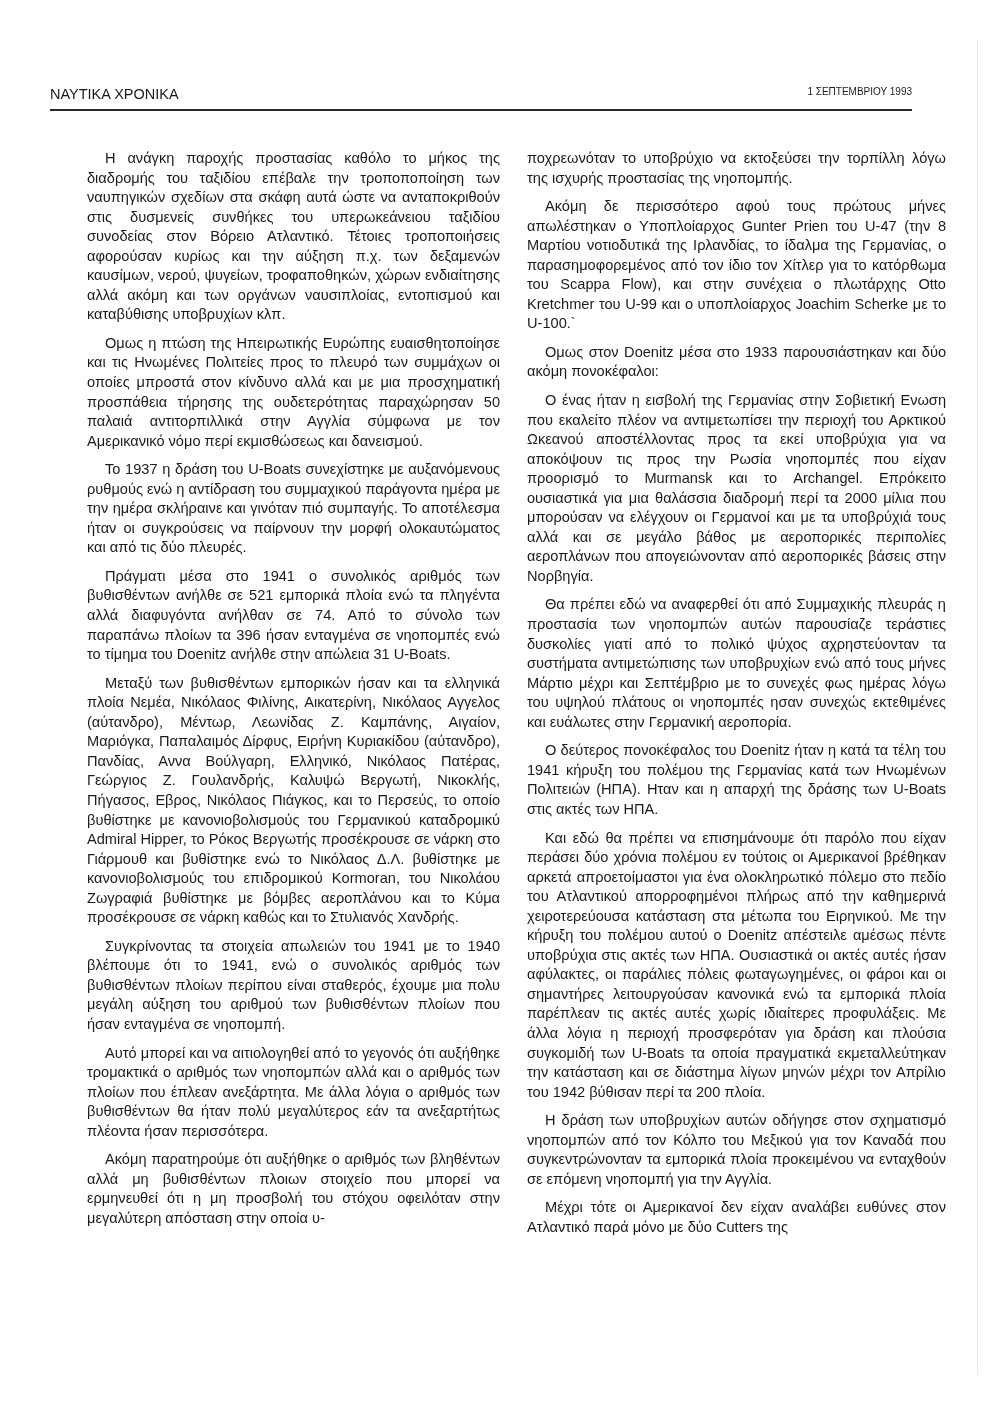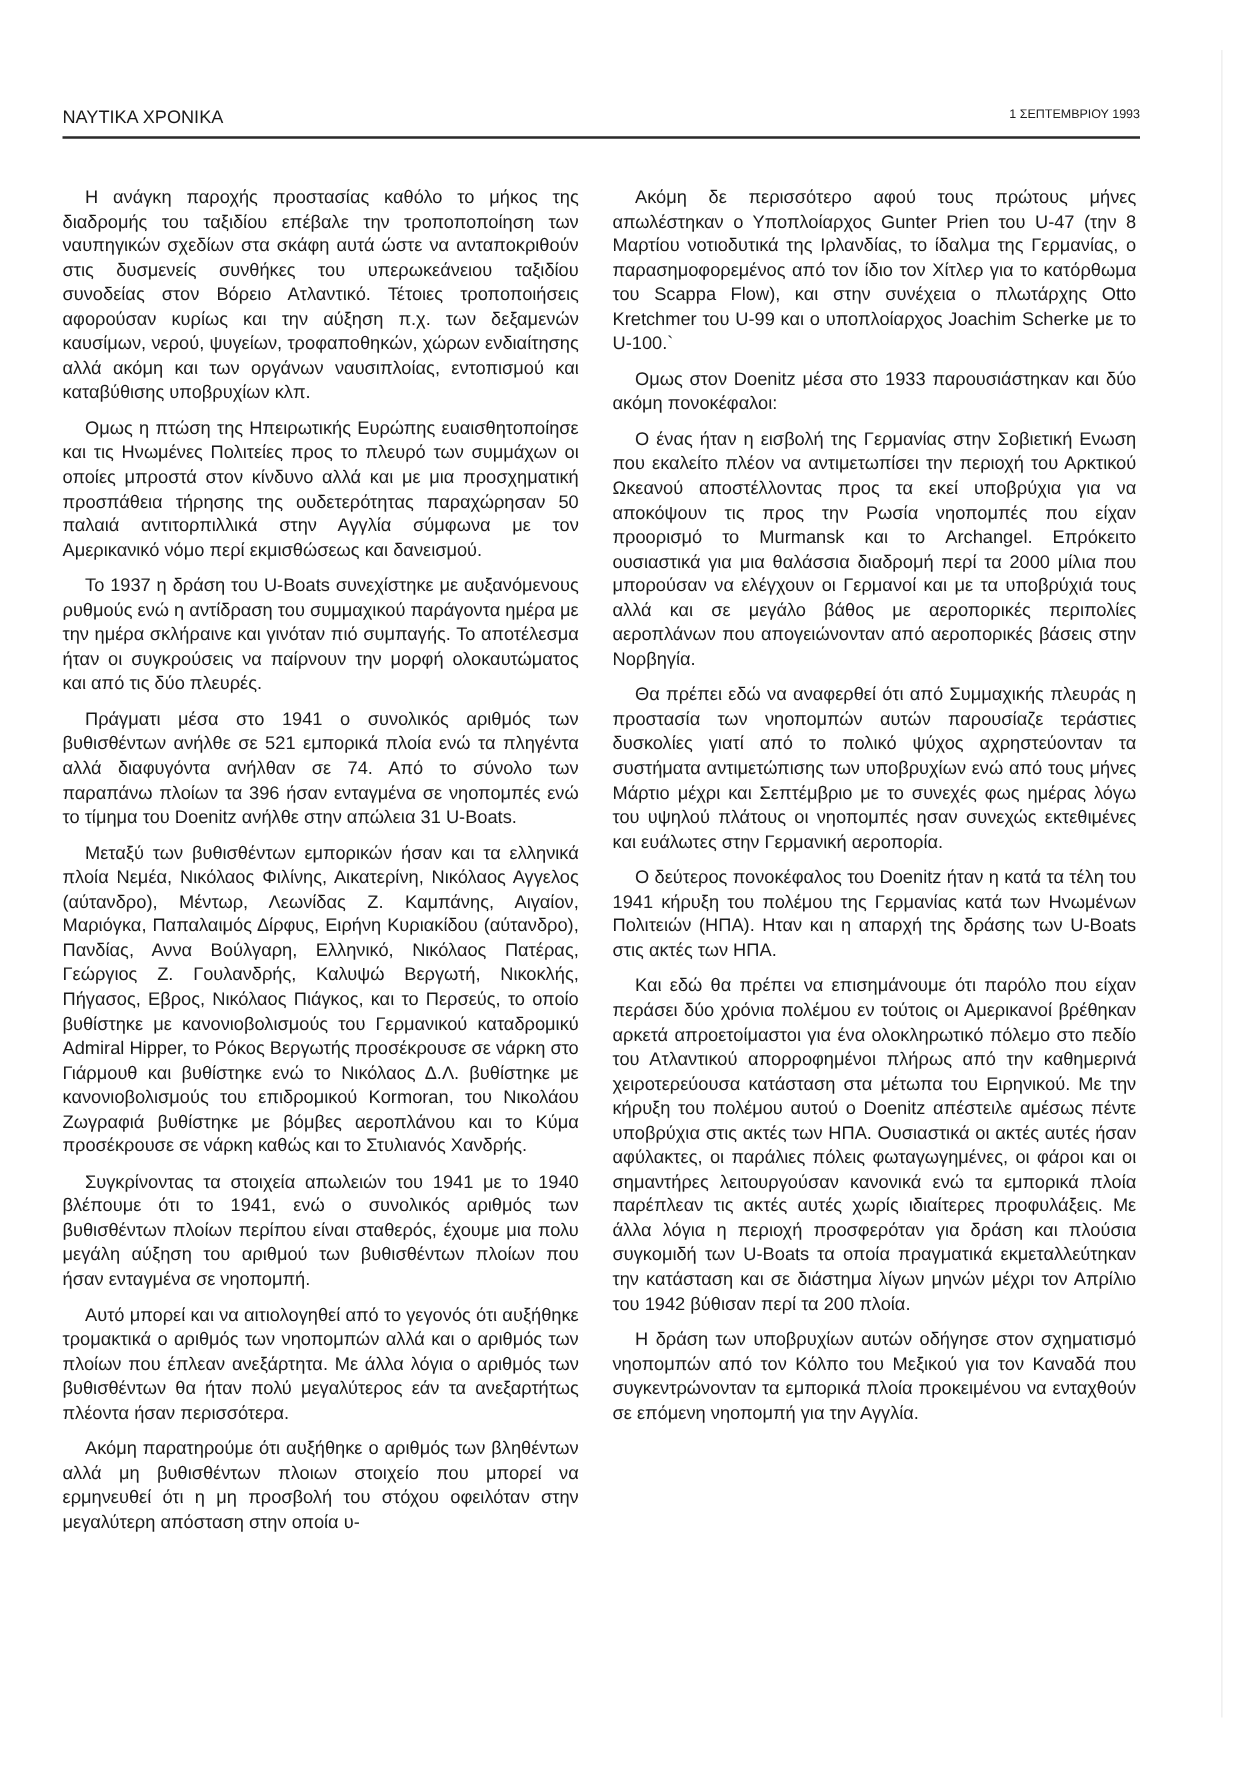--- a/index.html
+++ b/index.html
@@ -5,21 +5,21 @@
   html, body { margin: 0; padding: 0; }
   body {
     width: 1000px; height: 1414px; background: #ffffff; position: relative; overflow: hidden;
     font-family: "Liberation Sans", sans-serif; color: #1b1b1b;
   }
   .page-edge { position: absolute; right: 22px; top: 40px; bottom: 40px; width: 1px; background: #ececec; }
   .header { position: absolute; left: 50px; right: 88px; top: 86px; height: 20px; text-align: right; }
   .header .title { position: absolute; left: 0; top: 0; font-size: 14.5px; letter-spacing: 0; }
   .header .date { position: absolute; right: 0; top: 0; font-size: 10px; }
   .rule { position: absolute; left: 50px; right: 88px; top: 109px; height: 2px; background: #2a2a2a; }
-  .col { position: absolute; top: 149px; font-size: 14.6px; line-height: 19.55px; }
+  .col { position: absolute; top: 149px; font-size: 14.6px; line-height: 19.55px; margin-left: 37px; }
   .col-left { left: 50px; width: 413px; }
   .col-right { left: 490px; width: 419px; }
   .col p { margin: 0 0 9px 0; text-align: justify; text-indent: 18px; hyphens: none; }
   .col p.cont { text-indent: 0; }
 </style>
 </head>
 <body>
 
 <div class="page-edge"></div>
 
@@ -34,20 +34,22 @@
   <p>Ομως η πτώση της Ηπειρωτικής Ευρώπης ευαισθητοποίησε και τις Ηνωμένες Πολιτείες προς το πλευρό των συμμάχων οι οποίες μπροστά στον κίνδυνο αλλά και με μια προσχηματική προσπάθεια τήρησης της ουδετερότητας παραχώρησαν 50 παλαιά αντιτορπιλλικά στην Αγγλία σύμφωνα με τον Αμερικανικό νόμο περί εκμισθώσεως και δανεισμού.</p>
   <p>Το 1937 η δράση του U-Boats συνεχίστηκε με αυξανόμενους ρυθμούς ενώ η αντίδραση του συμμαχικού παράγοντα ημέρα με την ημέρα σκλήραινε και γινόταν πιό συμπαγής. Το αποτέλεσμα ήταν οι συγκρούσεις να παίρνουν την μορφή ολοκαυτώματος και από τις δύο πλευρές.</p>
   <p>Πράγματι μέσα στο 1941 ο συνολικός αριθμός των βυθισθέντων ανήλθε σε 521 εμπορικά πλοία ενώ τα πληγέντα αλλά διαφυγόντα ανήλθαν σε 74. Από το σύνολο των παραπάνω πλοίων τα 396 ήσαν ενταγμένα σε νηοπομπές ενώ το τίμημα του Doenitz ανήλθε στην απώλεια 31 U-Boats.</p>
   <p>Μεταξύ των βυθισθέντων εμπορικών ήσαν και τα ελληνικά πλοία Νεμέα, Νικόλαος Φιλίνης, Αικατερίνη, Νικόλαος Αγγελος (αύτανδρο), Μέντωρ, Λεωνίδας Ζ. Καμπάνης, Αιγαίον, Μαριόγκα, Παπαλαιμός Δίρφυς, Ειρήνη Κυριακίδου (αύτανδρο), Πανδίας, Αννα Βούλγαρη, Ελληνικό, Νικόλαος Πατέρας, Γεώργιος Ζ. Γουλανδρής, Καλυψώ Βεργωτή, Νικοκλής, Πήγασος, Εβρος, Νικόλαος Πιάγκος, και το Περσεύς, το οποίο βυθίστηκε με κανονιοβολισμούς του Γερμανικού καταδρομικύ Admiral Hipper, το Ρόκος Βεργωτής προσέκρουσε σε νάρκη στο Γιάρμουθ και βυθίστηκε ενώ το Νικόλαος Δ.Λ. βυθίστηκε με κανονιοβολισμούς του επιδρομικού Kormoran, του Νικολάου Ζωγραφιά βυθίστηκε με βόμβες αεροπλάνου και το Κύμα προσέκρουσε σε νάρκη καθώς και το Στυλιανός Χανδρής.</p>
   <p>Συγκρίνοντας τα στοιχεία απωλειών του 1941 με το 1940 βλέπουμε ότι το 1941, ενώ ο συνολικός αριθμός των βυθισθέντων πλοίων περίπου είναι σταθερός, έχουμε μια πολυ μεγάλη αύξηση του αριθμού των βυθισθέντων πλοίων που ήσαν ενταγμένα σε νηοπομπή.</p>
   <p>Αυτό μπορεί και να αιτιολογηθεί από το γεγονός ότι αυξήθηκε τρομακτικά ο αριθμός των νηοπομπών αλλά και ο αριθμός των πλοίων που έπλεαν ανεξάρτητα. Με άλλα λόγια ο αριθμός των βυθισθέντων θα ήταν πολύ μεγαλύτερος εάν τα ανεξαρτήτως πλέοντα ήσαν περισσότερα.</p>
   <p>Ακόμη παρατηρούμε ότι αυξήθηκε ο αριθμός των βληθέντων αλλά μη βυθισθέντων πλοιων στοιχείο που μπορεί να ερμηνευθεί ότι η μη προσβολή του στόχου οφειλόταν στην μεγαλύτερη απόσταση στην οποία υ-</p>
 </div>
 
 <div class="col col-right">
+  <p class="cont">ποχρεωνόταν το υποβρύχιο να εκτοξεύσει την τορπίλλη λόγω της ισχυρής προστασίας της νηοπομπής.</p>
   <p>Ακόμη δε περισσότερο αφού τους πρώτους μήνες απωλέστηκαν ο Υποπλοίαρχος Gunter Prien του U-47 (την 8 Μαρτίου νοτιοδυτικά της Ιρλανδίας, το ίδαλμα της Γερμανίας, ο παρασημοφορεμένος από τον ίδιο τον Χίτλερ για το κατόρθωμα του Scappa Flow), και στην συνέχεια ο πλωτάρχης Otto Kretchmer του U-99 και ο υποπλοίαρχος Joachim Scherke με το U-100.`</p>
   <p>Ομως στον Doenitz μέσα στο 1933 παρουσιάστηκαν και δύο ακόμη πονοκέφαλοι:</p>
   <p>Ο ένας ήταν η εισβολή της Γερμανίας στην Σοβιετική Ενωση που εκαλείτο πλέον να αντιμετωπίσει την περιοχή του Αρκτικού Ωκεανού αποστέλλοντας προς τα εκεί υποβρύχια για να αποκόψουν τις προς την Ρωσία νηοπομπές που είχαν προορισμό το Murmansk και το Archangel. Επρόκειτο ουσιαστικά για μια θαλάσσια διαδρομή περί τα 2000 μίλια που μπορούσαν να ελέγχουν οι Γερμανοί και με τα υποβρύχιά τους αλλά και σε μεγάλο βάθος με αεροπορικές περιπολίες αεροπλάνων που απογειώνονταν από αεροπορικές βάσεις στην Νορβηγία.</p>
   <p>Θα πρέπει εδώ να αναφερθεί ότι από Συμμαχικής πλευράς η προστασία των νηοπομπών αυτών παρουσίαζε τεράστιες δυσκολίες γιατί από το πολικό ψύχος αχρηστεύονταν τα συστήματα αντιμετώπισης των υποβρυχίων ενώ από τους μήνες Μάρτιο μέχρι και Σεπτέμβριο με το συνεχές φως ημέρας λόγω του υψηλού πλάτους οι νηοπομπές ησαν συνεχώς εκτεθιμένες και ευάλωτες στην Γερμανική αεροπορία.</p>
   <p>Ο δεύτερος πονοκέφαλος του Doenitz ήταν η κατά τα τέλη του 1941 κήρυξη του πολέμου της Γερμανίας κατά των Ηνωμένων Πολιτειών (ΗΠΑ). Ηταν και η απαρχή της δράσης των U-Boats στις ακτές των ΗΠΑ.</p>
   <p>Και εδώ θα πρέπει να επισημάνουμε ότι παρόλο που είχαν περάσει δύο χρόνια πολέμου εν τούτοις οι Αμερικανοί βρέθηκαν αρκετά απροετοίμαστοι για ένα ολοκληρωτικό πόλεμο στο πεδίο του Ατλαντικού απορροφημένοι πλήρως από την καθημερινά χειροτερεύουσα κατάσταση στα μέτωπα του Ειρηνικού. Με την κήρυξη του πολέμου αυτού ο Doenitz απέστειλε αμέσως πέντε υποβρύχια στις ακτές των ΗΠΑ. Ουσιαστικά οι ακτές αυτές ήσαν αφύλακτες, οι παράλιες πόλεις φωταγωγημένες, οι φάροι και οι σημαντήρες λειτουργούσαν κανονικά ενώ τα εμπορικά πλοία παρέπλεαν τις ακτές αυτές χωρίς ιδιαίτερες προφυλάξεις. Με άλλα λόγια η περιοχή προσφερόταν για δράση και πλούσια συγκομιδή των U-Boats τα οποία πραγματικά εκμεταλλεύτηκαν την κατάσταση και σε διάστημα λίγων μηνών μέχρι τον Απρίλιο του 1942 βύθισαν περί τα 200 πλοία.</p>
   <p>Η δράση των υποβρυχίων αυτών οδήγησε στον σχηματισμό νηοπομπών από τον Κόλπο του Μεξικού για τον Καναδά που συγκεντρώνονταν τα εμπορικά πλοία προκειμένου να ενταχθούν σε επόμενη νηοπομπή για την Αγγλία.</p>
+  <p>Μέχρι τότε οι Αμερικανοί δεν είχαν αναλάβει ευθύνες στον Ατλαντικό παρά μόνο με δύο Cutters της</p>
 </div>
 
 </body></html>

